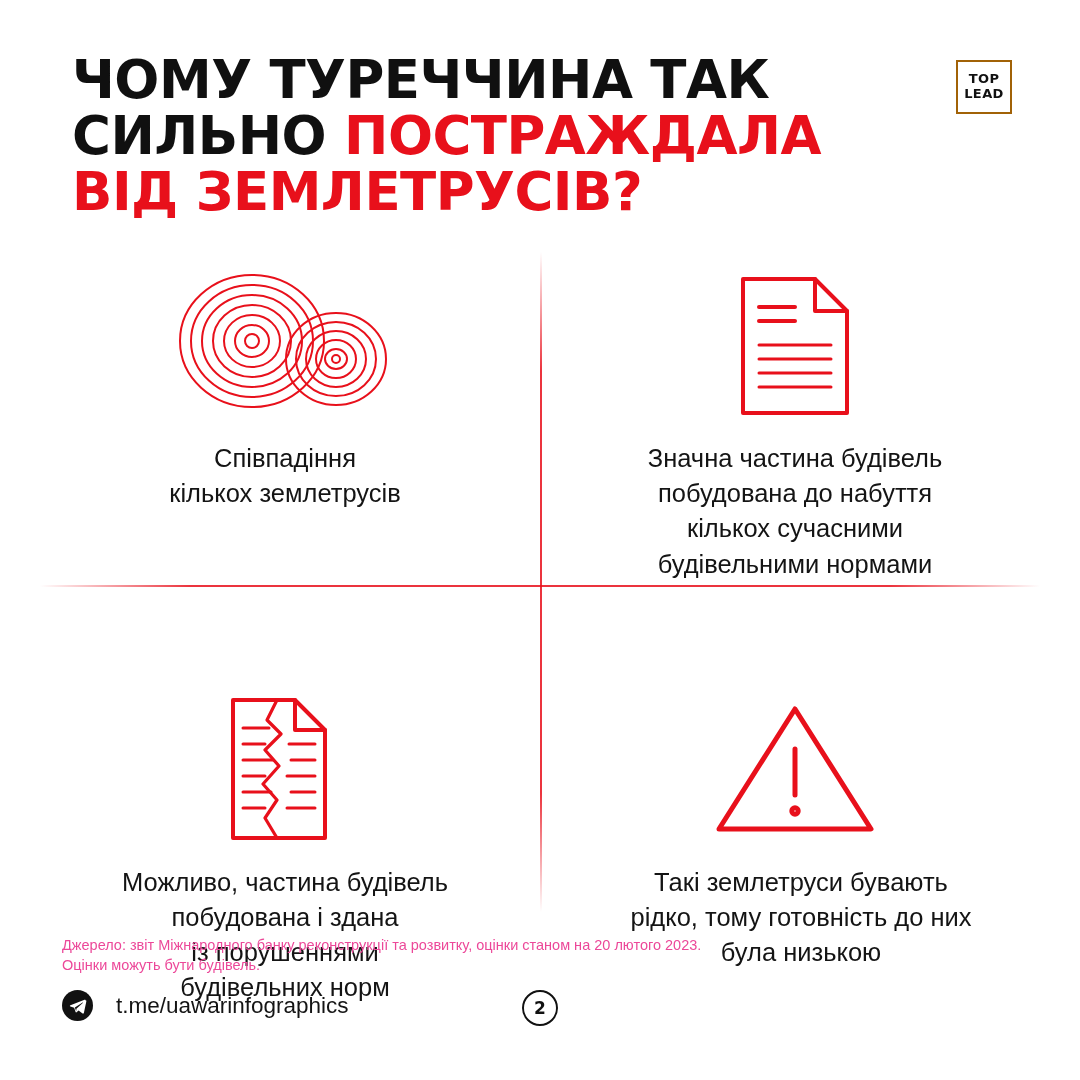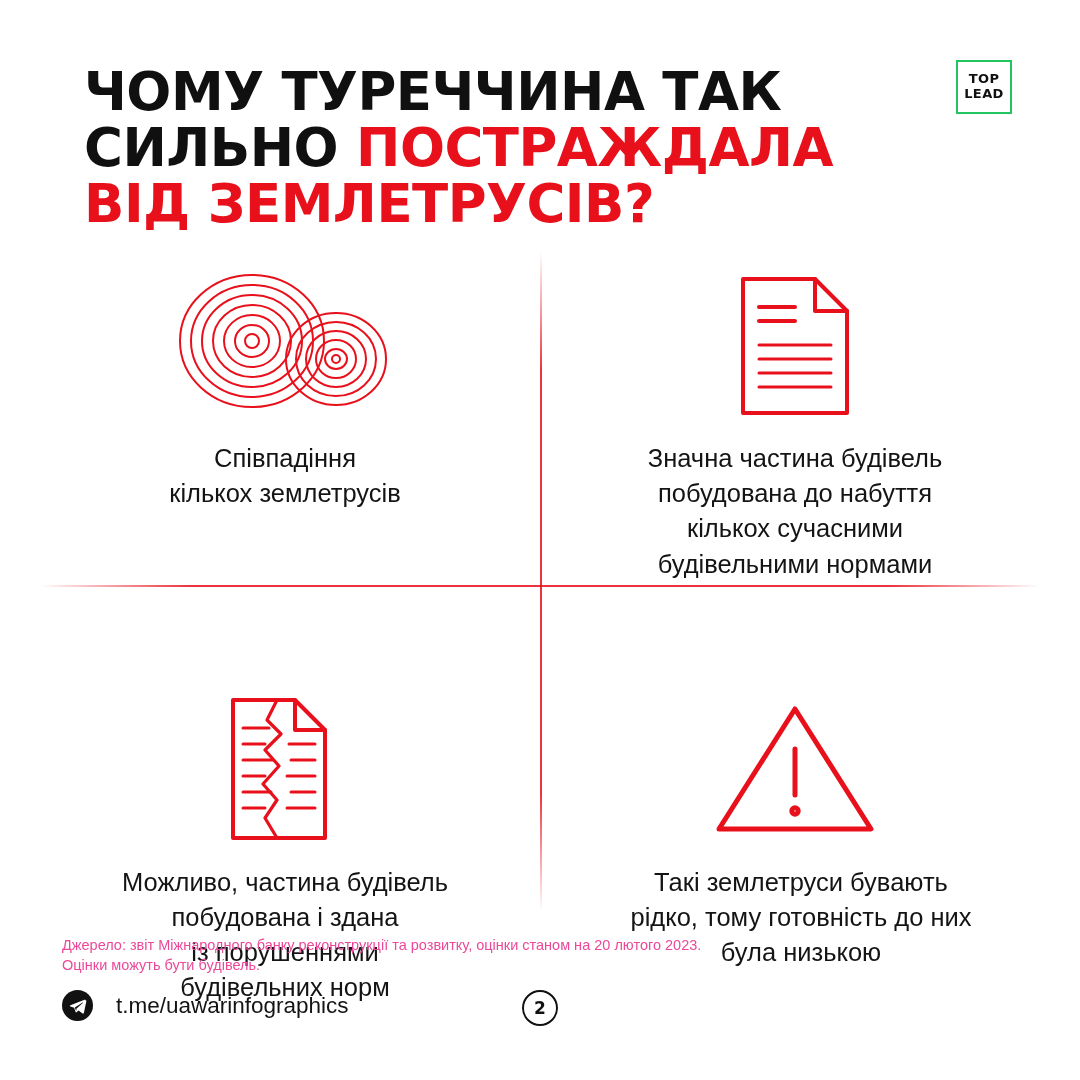--- a/index.html
+++ b/index.html
@@ -31,36 +31,36 @@
     width: 944px;
   }
   .title {
     font-size: 53px;
     line-height: 1.06;
     font-weight: 900;
     letter-spacing: -0.5px;
     text-transform: uppercase;
     font-family: "DejaVu Sans", sans-serif;
     max-width: 860px;
-    margin: 16px;
+    margin: 4px;
   }
   .title .red {
     color: #e8101b;
   }
   .title .blk {
     color: #101010;
   }
 
   .logo {
     position: absolute;
     top: 12px;
     right: 0px;
     width: 56px;
     height: 54px;
-    border: 2px solid #22c55e;
+    border: 2px solid #a16207;
     box-sizing: border-box;
     display: flex;
     flex-direction: column;
     align-items: center;
     justify-content: center;
     line-height: 1.12;
   }
   .logo span {
     font-size: 13px;
     font-weight: 700;

